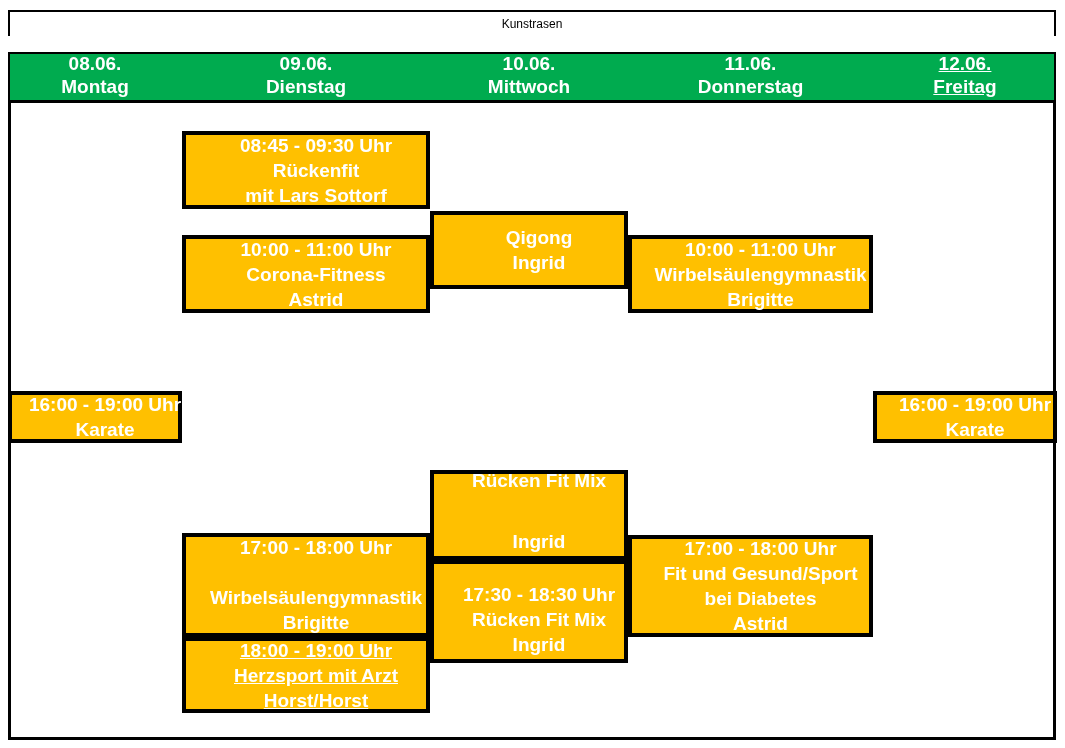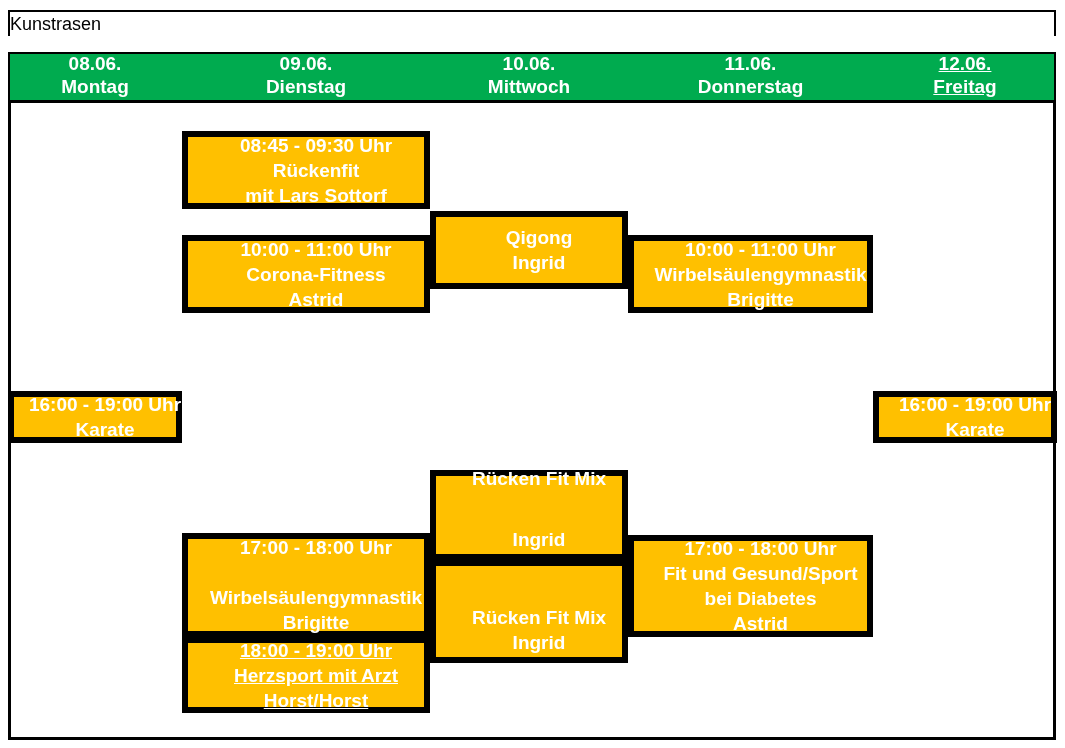--- a/index.html
+++ b/index.html
@@ -11,22 +11,22 @@
     font-family: "Liberation Sans", sans-serif;
     overflow: hidden;
   }
   .title-box {
     position: absolute;
     left: 8px; top: 10px;
     width: 1048px; height: 26px;
     box-sizing: border-box;
     border: 2px solid #000;
     border-bottom: none;
-    display: flex; align-items: center; 
-    font-size: 18px; color: #000;
+    display: flex; align-items: center; justify-content: center;
+    font-size: 12px; color: #000;
     background: #ffffff;
     z-index: 1;
   }
   .header-bar {
     position: absolute;
     left: 8px; top: 52px;
     width: 1048px; height: 48px;
     box-sizing: border-box;
     border: 2px solid #000;
     border-bottom: none;
@@ -49,21 +49,21 @@
     width: 1048px; height: 640px;
     box-sizing: border-box;
     border: 3px solid #000;
     background: #ffffff;
     z-index: 0;
   }
   .event {
     position: absolute;
     box-sizing: border-box;
     background: var(--orange, #FFC000);
-    border: 6px solid #000000;
+    border: 4px solid #000000;
     display: flex; flex-direction: column;
     align-items: center; justify-content: center;
     text-align: center;
     color: #ffffff; font-weight: bold;
     font-size: 19px; line-height: 25px;
     z-index: 3;
     padding-left: 20px;
   }
   .event.valign-bottom { justify-content: flex-end; padding-bottom: 2px; }
   .event .line { min-height: 25px; white-space: nowrap; }
@@ -138,20 +138,21 @@
         <div class="line">Wirbelsäulengymnastik</div>
         <div class="line">Brigitte</div>
       </div>
       <div class="event" style="left: 628px; top: 535px; width: 245px; height: 102px;">
         <div class="line">17:00 - 18:00 Uhr</div>
         <div class="line">Fit und Gesund/Sport</div>
         <div class="line">bei Diabetes</div>
         <div class="line">Astrid</div>
       </div>
       <div class="event valign-bottom" style="left: 430px; top: 560px; width: 198px; height: 103px;">
+        <div class="line">17:30 - 18:30 Uhr</div>
         <div class="line">Rücken Fit Mix</div>
         <div class="line">Ingrid</div>
       </div>
       <div class="event" style="left: 182px; top: 637px; width: 248px; height: 76px; text-decoration: underline;">
         <div class="line">18:00 - 19:00 Uhr</div>
         <div class="line">Herzsport mit Arzt</div>
         <div class="line">Horst/Horst</div>
       </div>
     </div>
 </div>

